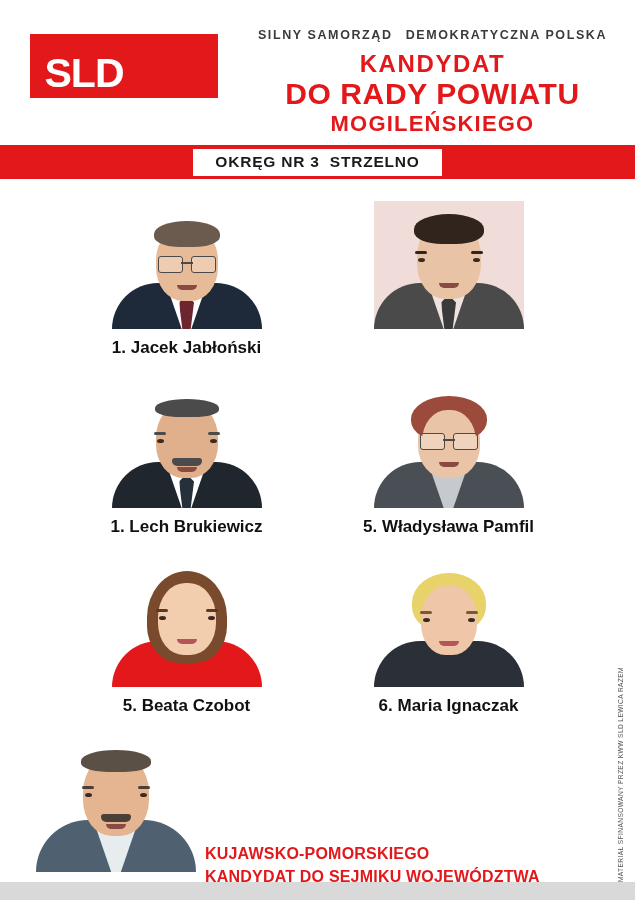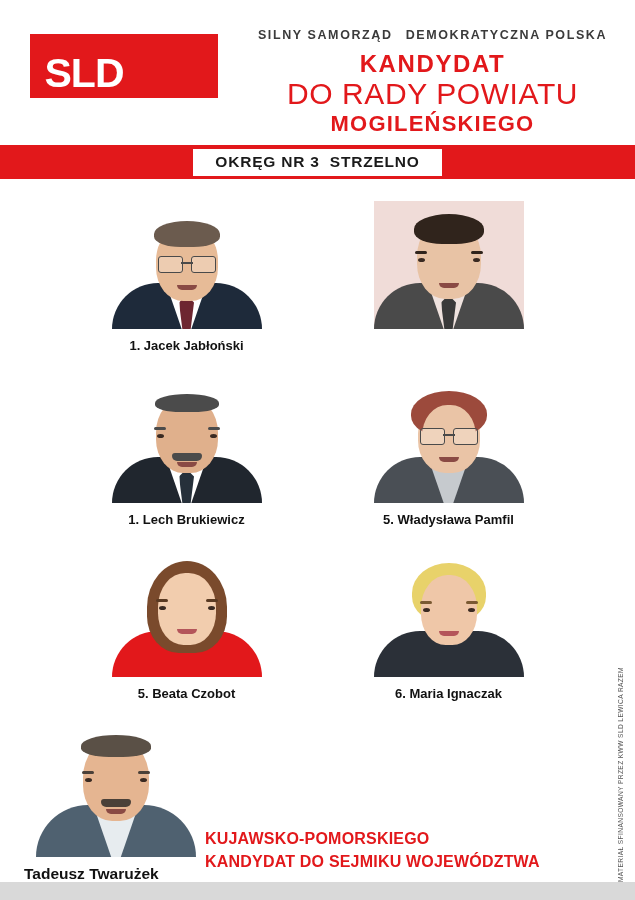--- a/index.html
+++ b/index.html
@@ -80,21 +80,21 @@
   .title1 {
     color: #e2181b;
     font-size: 24px;
     font-weight: bold;
     letter-spacing: 1.6px;
     line-height: 1.1;
   }
   .title2 {
     color: #e2181b;
     font-size: 30px;
-    font-weight: normal;
+    font-weight: bold;
     letter-spacing: 0.6px;
     line-height: 1.12;
   }
   .title3 {
     color: #e2181b;
     font-size: 22px;
     font-weight: bold;
     letter-spacing: 1.2px;
     line-height: 1.15;
   }
@@ -135,21 +135,21 @@
   }
   .photo {
     width: 150px;
     height: 128px;
     margin: 0 auto;
     position: relative;
     overflow: hidden;
   }
   .cand-name {
     margin-top: 9px;
-    font-size: 13px;
+    font-size: 17px;
     font-weight: bold;
     color: #111111;
     white-space: nowrap;
   }
 
   
   .face {
     position: absolute;
     left: 0; top: 0; right: 0; bottom: 0;
   }

